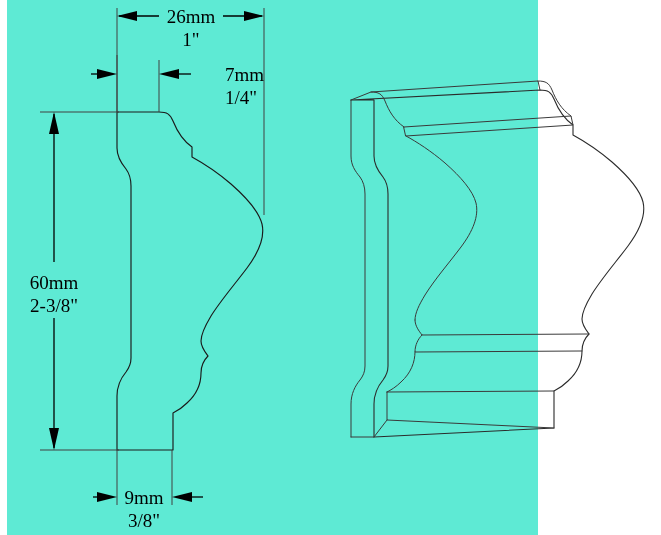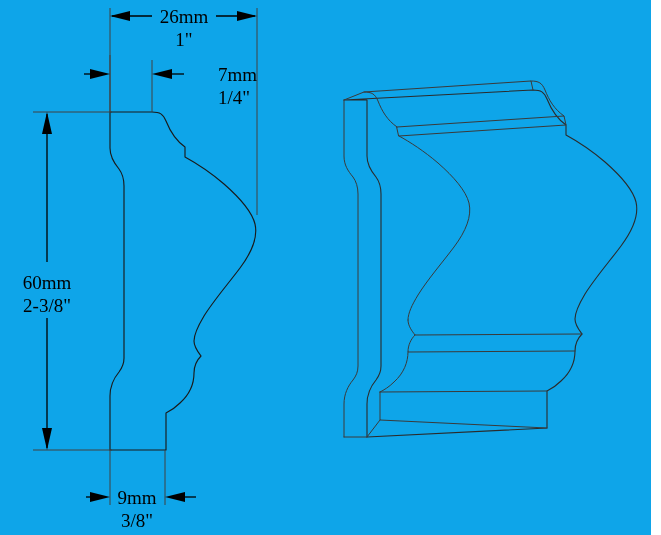--- a/index.html
+++ b/index.html
@@ -10,23 +10,24 @@
   }
   body {
     width: 661px;
     height: 535px;
     overflow: hidden;
     font-family: "Liberation Serif", "DejaVu Serif", serif;
     color: #000000;
   }
   #drawing-root {
     position: relative;
-    width: 651px;
+    width: 531px;
     height: 535px;
-    background: #0ea5e9;
+    background: #5eead4;
+    margin-left: 7px;
   }
   svg#drawing-canvas {
     display: block;
     width: 661px;
     height: 535px;
   }
   .profile-outline {
     fill: none;
     stroke: #1a1a1a;
     stroke-width: 1.15;

